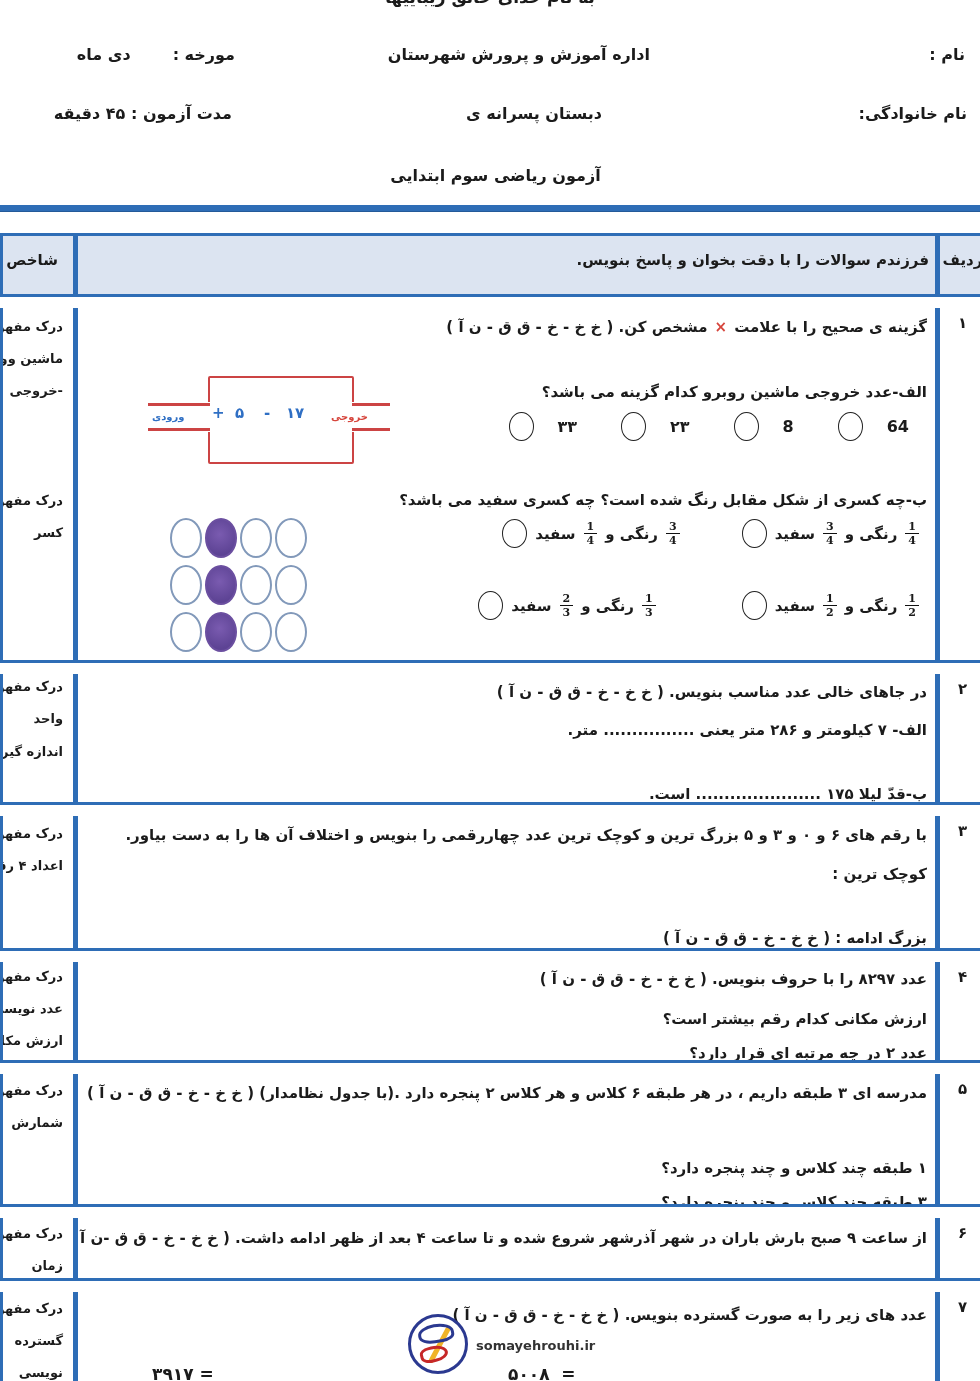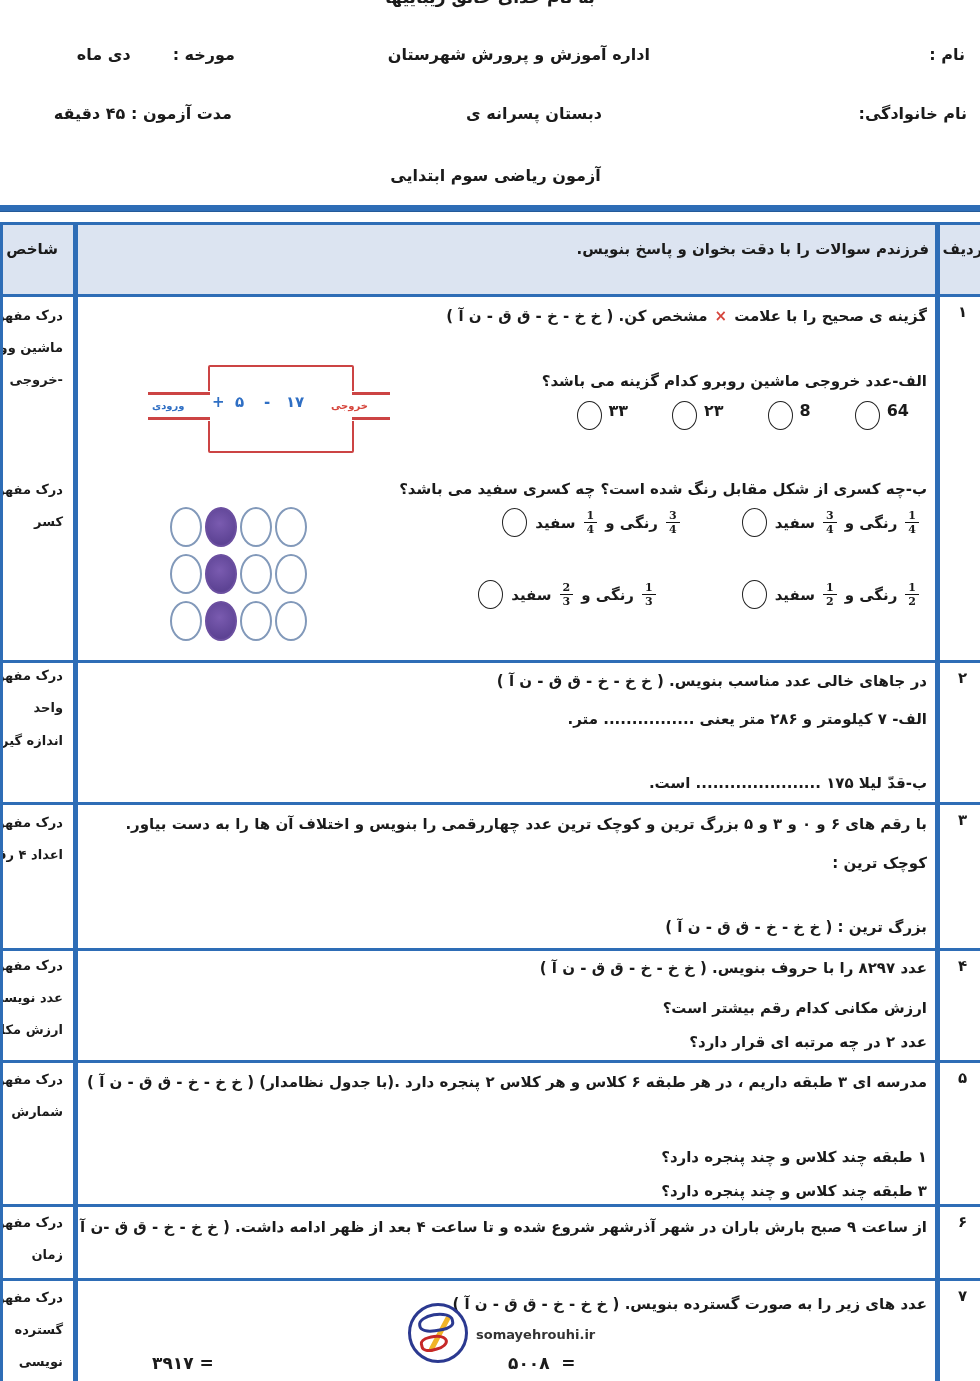--- a/index.html
+++ b/index.html
@@ -27,40 +27,40 @@
   .toprule{position:absolute;top:205px;left:0;width:980px;height:6px;
     background:var(--blue);border-bottom:1px solid #245a99;}
   
   .exam-table{
     position:absolute;top:222px;left:0;width:985px;
     display:grid;direction:rtl;
     grid-template-columns:50px 862px 73px;
     grid-template-rows:75px 366px 142px 146px 112px 144px 74px 200px;
   }
   .cell{box-sizing:border-box;position:relative;border-bottom:3px solid var(--blue);
-    overflow:hidden;background:#fff;}
+    overflow:hidden;background:#fff;margin-top:11px;}
   .col-num{border-left:5px solid var(--blue);text-align:center;
     font-weight:700;font-size:15px;padding-top:6px;}
   .col-q{border-left:5px solid var(--blue);padding-left:27px;}
   .col-idx{border-left:3px solid var(--blue);}
   .thead{background:var(--hdr-bg);border-top:3px solid var(--blue);}
   .thead-main{font-weight:700;font-size:15px;text-align:right;
     padding:15px 6px 0 0;}
   .thead-idx{font-weight:700;font-size:15px;text-align:right;
     padding:15px 15px 0 0;}
   .thead-num{padding-top:15px;}
   .ln{position:absolute;right:8px;margin:0;white-space:nowrap;
     font-weight:700;font-size:15px;line-height:1.5;}
   .idx-ln{position:absolute;right:10px;margin:0;white-space:nowrap;
     font-weight:700;font-size:13px;}
   .red-x{color:var(--red);margin:0 7px;}
   
   .q1a-opts{position:absolute;top:104px;right:26px;display:flex;direction:rtl;
     gap:44px;align-items:center;}
-  .mc-opt{display:flex;direction:rtl;gap:7px;
+  .mc-opt{display:flex;direction:rtl;align-items:center;gap:24px;
     font-weight:700;font-size:16px;}
   .mc-circle{display:inline-block;width:23px;height:27px;border:1.7px solid #222;
     border-radius:50%;background:#fff;flex:0 0 auto;}
   
   .machine{position:absolute;left:70px;top:64px;width:242px;height:102px;direction:ltr;}
   .m-box{position:absolute;left:60px;top:4px;width:146px;height:88px;
     border:2.5px solid #cc4444;border-radius:2px;box-sizing:border-box;}
   .m-gap{position:absolute;top:30px;width:9px;height:30px;background:#fff;}
   .m-pipe{position:absolute;height:2.5px;background:#cc4444;}
   .m-in{position:absolute;left:2px;top:39px;font-size:10px;font-weight:700;
@@ -265,21 +265,21 @@
     <div class="cell col-idx">
       <p class="idx-ln" style="top:5px">درک مفهوم</p>
       <p class="idx-ln" style="top:37px">واحد</p>
       <p class="idx-ln" style="top:70px">اندازه گیری</p>
     </div>
 
     <div class="cell col-num">۳</div>
     <div class="cell col-q">
       <p class="ln" style="top:8px">با رقم های ۶ و  ۰  و  ۳  و  ۵  بزرگ ترین و کوچک ترین عدد چهاررقمی را بنویس و اختلاف آن ها را به دست بیاور.</p>
       <p class="ln" style="top:47px">کوچک ترین :</p>
-      <p class="ln" style="top:111px">بزرگ ترین : ( خ خ - خ - ق ق - ن آ )</p>
+      <p class="ln" style="top:111px">بزرگ ادامه : ( خ خ - خ - ق ق - ن آ )</p>
     </div>
     <div class="cell col-idx">
       <p class="idx-ln" style="top:10px">درک مفهوم</p>
       <p class="idx-ln" style="top:42px">اعداد ۴ رقمی</p>
     </div>
 
     <div class="cell col-num">۴</div>
     <div class="cell col-q">
       <p class="ln" style="top:6px">عدد ۸۲۹۷ را با حروف بنویس.  ( خ خ - خ - ق ق - ن آ )</p>
       <p class="ln" style="top:46px">ارزش مکانی کدام رقم بیشتر است؟</p>

